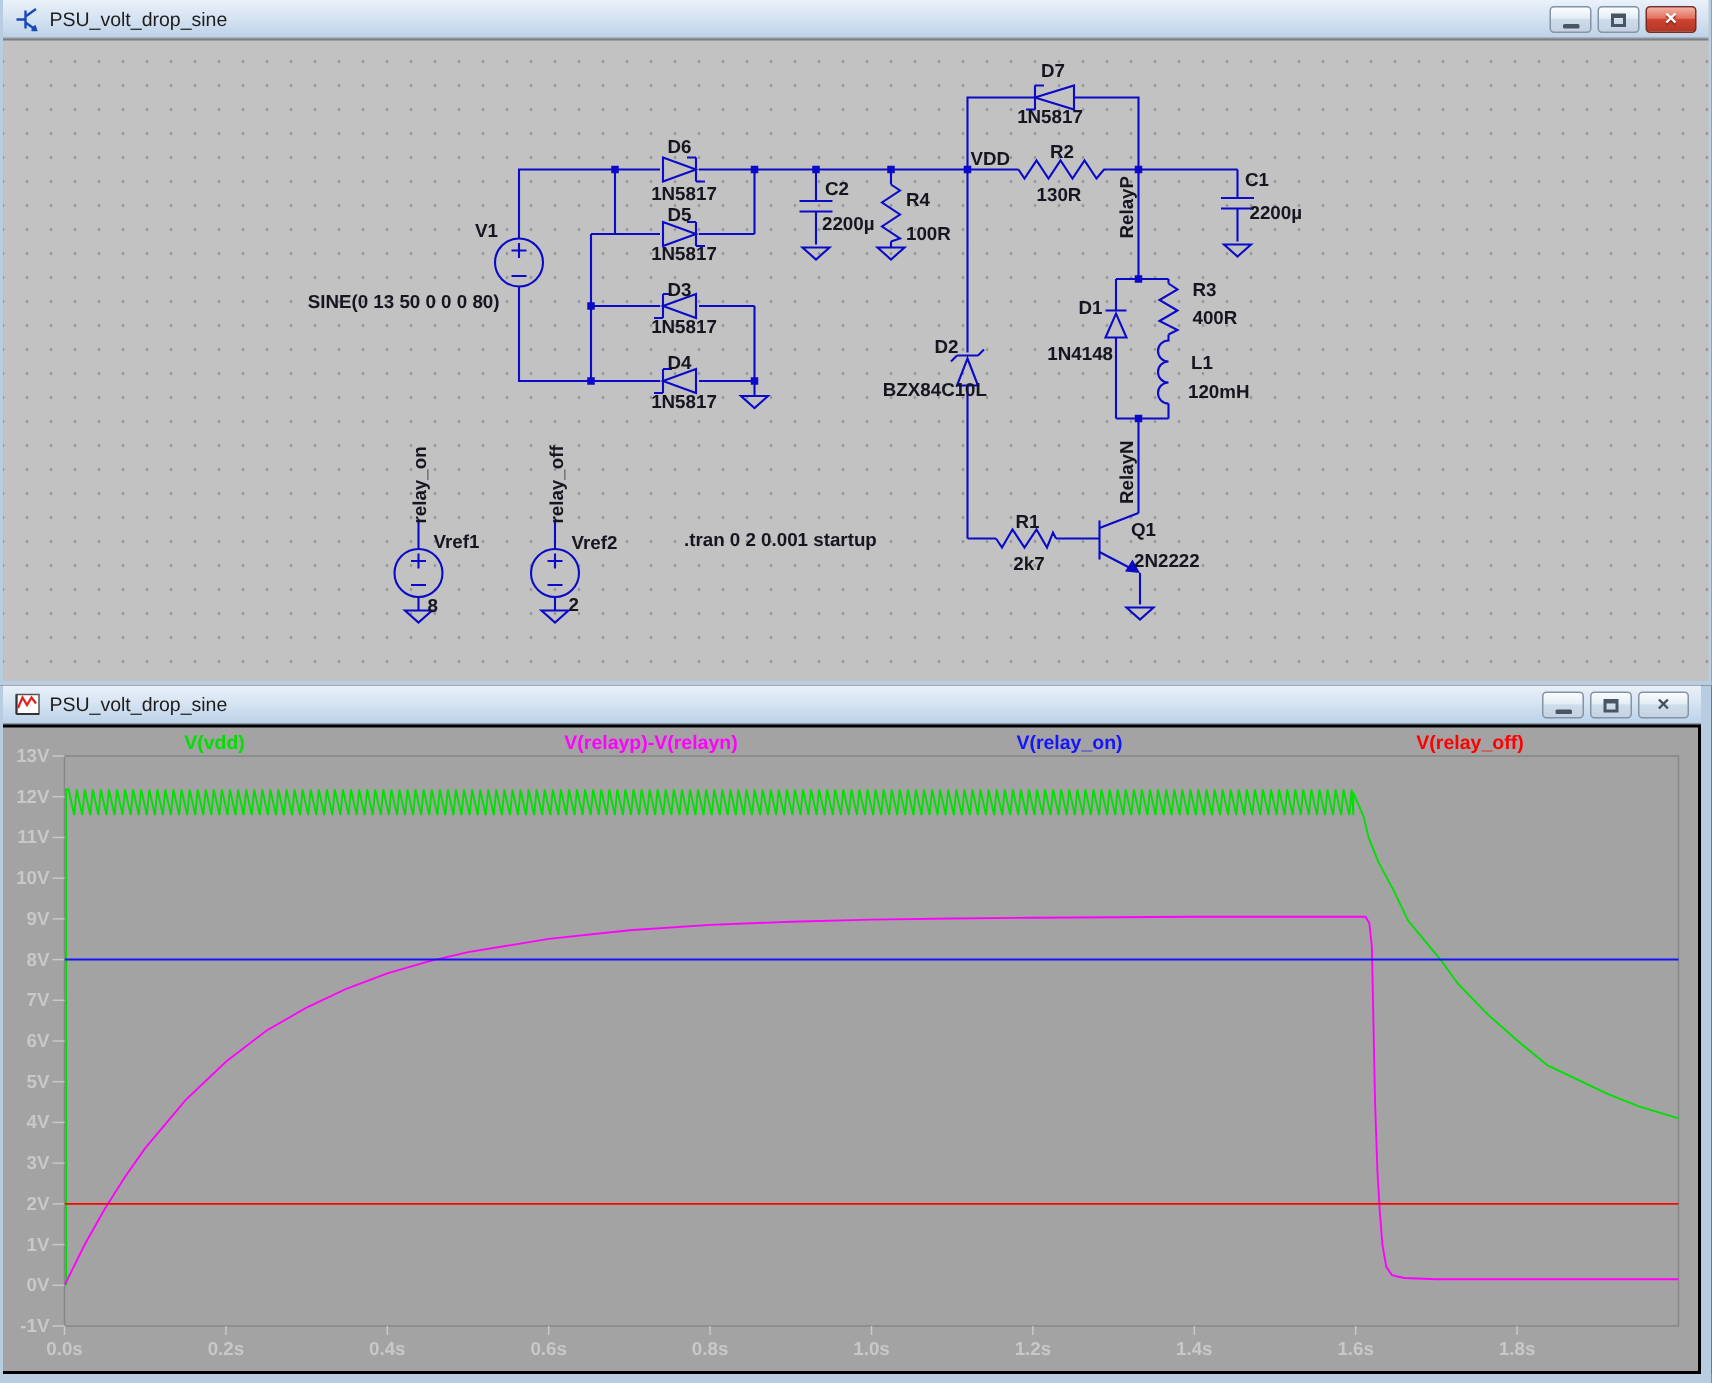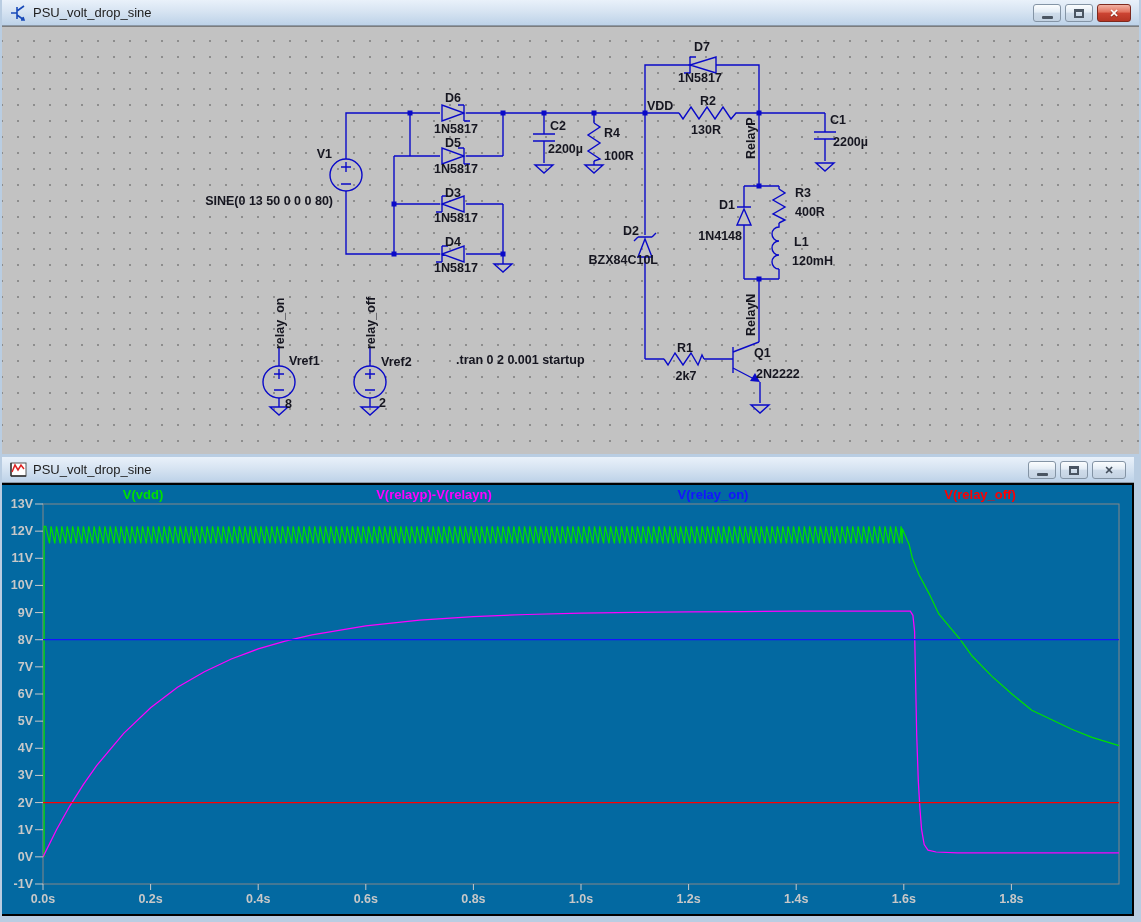--- a/index.html
+++ b/index.html
@@ -32,21 +32,21 @@
     background-image:radial-gradient(circle,#8d8d8d 0.9px,rgba(0,0,0,0) 1.1px);
     background-size:16px 16px;background-position:8px 6px;
     border-top:1px solid #7d7d7d;}
   #schematic-svg{position:absolute;left:0;top:0;width:1137px;height:428px;}
   .wire{stroke:#0a0ac8;stroke-width:1.4;fill:none;}
   .sym{stroke:#0a0ac8;stroke-width:1.4;fill:none;}
   .symfill{fill:#0a0ac8;stroke:none;}
   .slabel{font-family:"Liberation Sans",sans-serif;font-size:12.5px;font-weight:bold;fill:#161620;}
 
   
-  #plot-area{position:absolute;left:0;top:28px;width:1130px;height:429px;background:#0369a1;}
+  #plot-area{position:absolute;left:0;top:28px;width:1130px;height:429px;background:#a3a3a3;}
   #plot-svg{position:absolute;left:0;top:0;width:1130px;height:429px;}
   .axislabel{font-family:"Liberation Sans",sans-serif;font-size:12.5px;font-weight:bold;fill:#c8c8c8;}
   .legendlabel{font-family:"Liberation Sans",sans-serif;font-size:13px;font-weight:bold;}
   .tick{stroke:#c8c8c8;stroke-width:1;}
 </style>
 </head>
 <body>
 
 <div id="screen">
 

